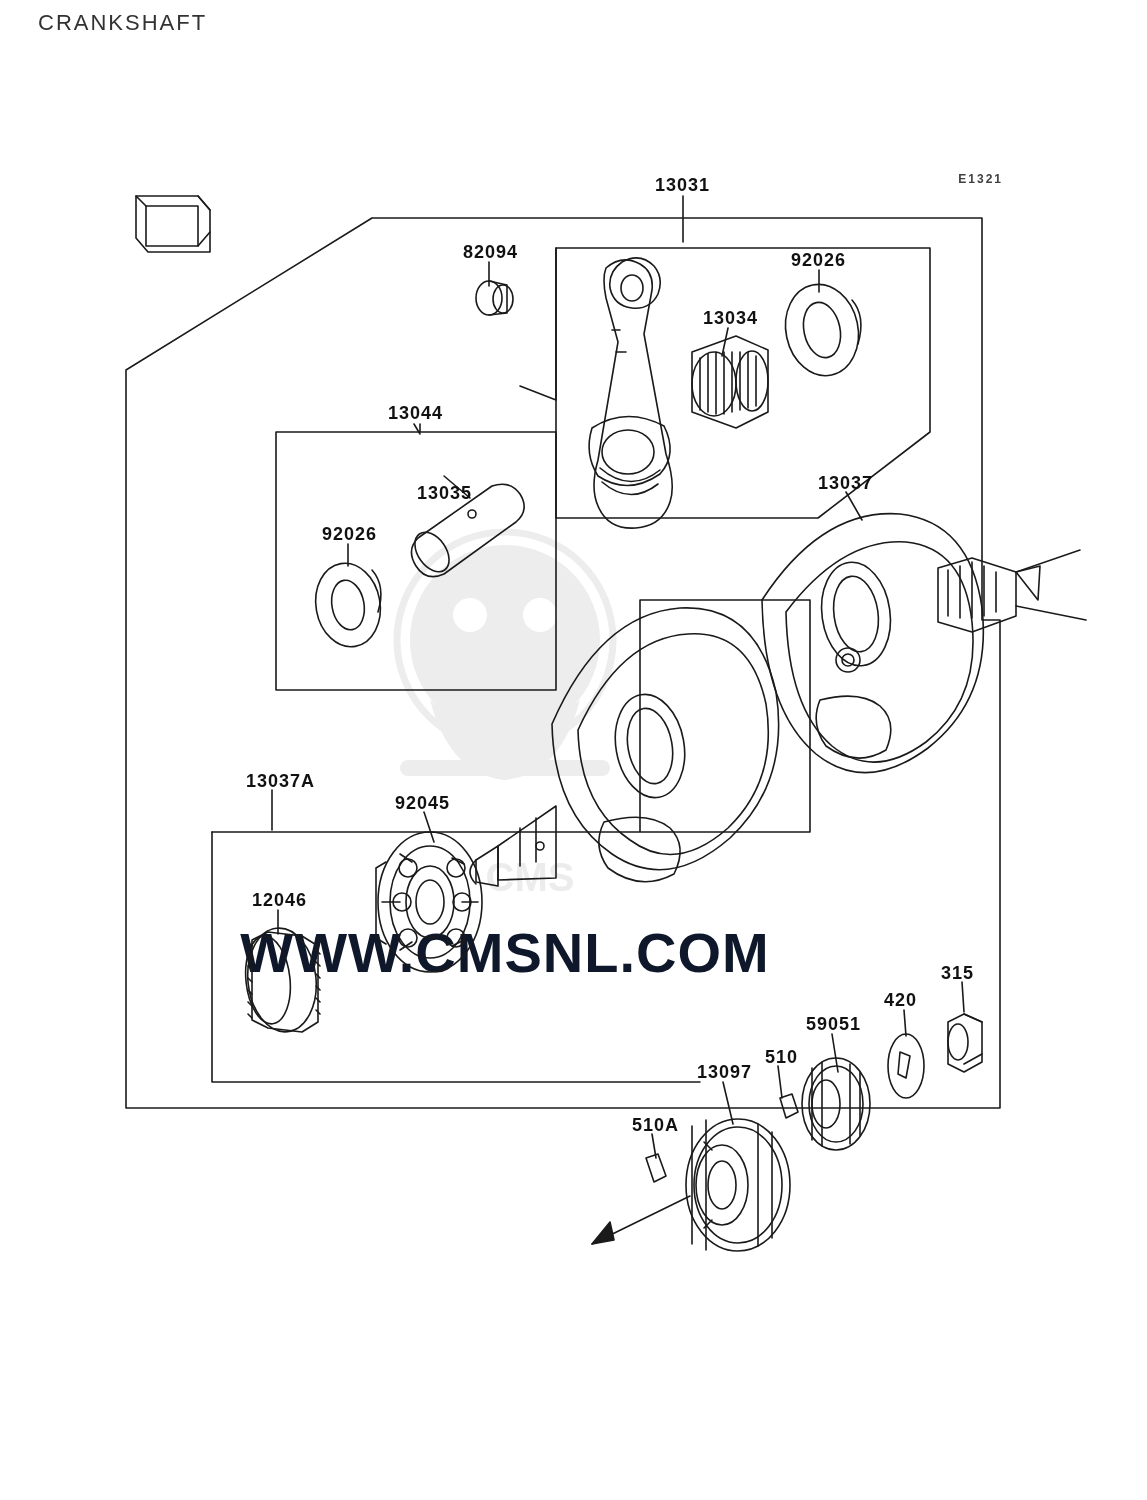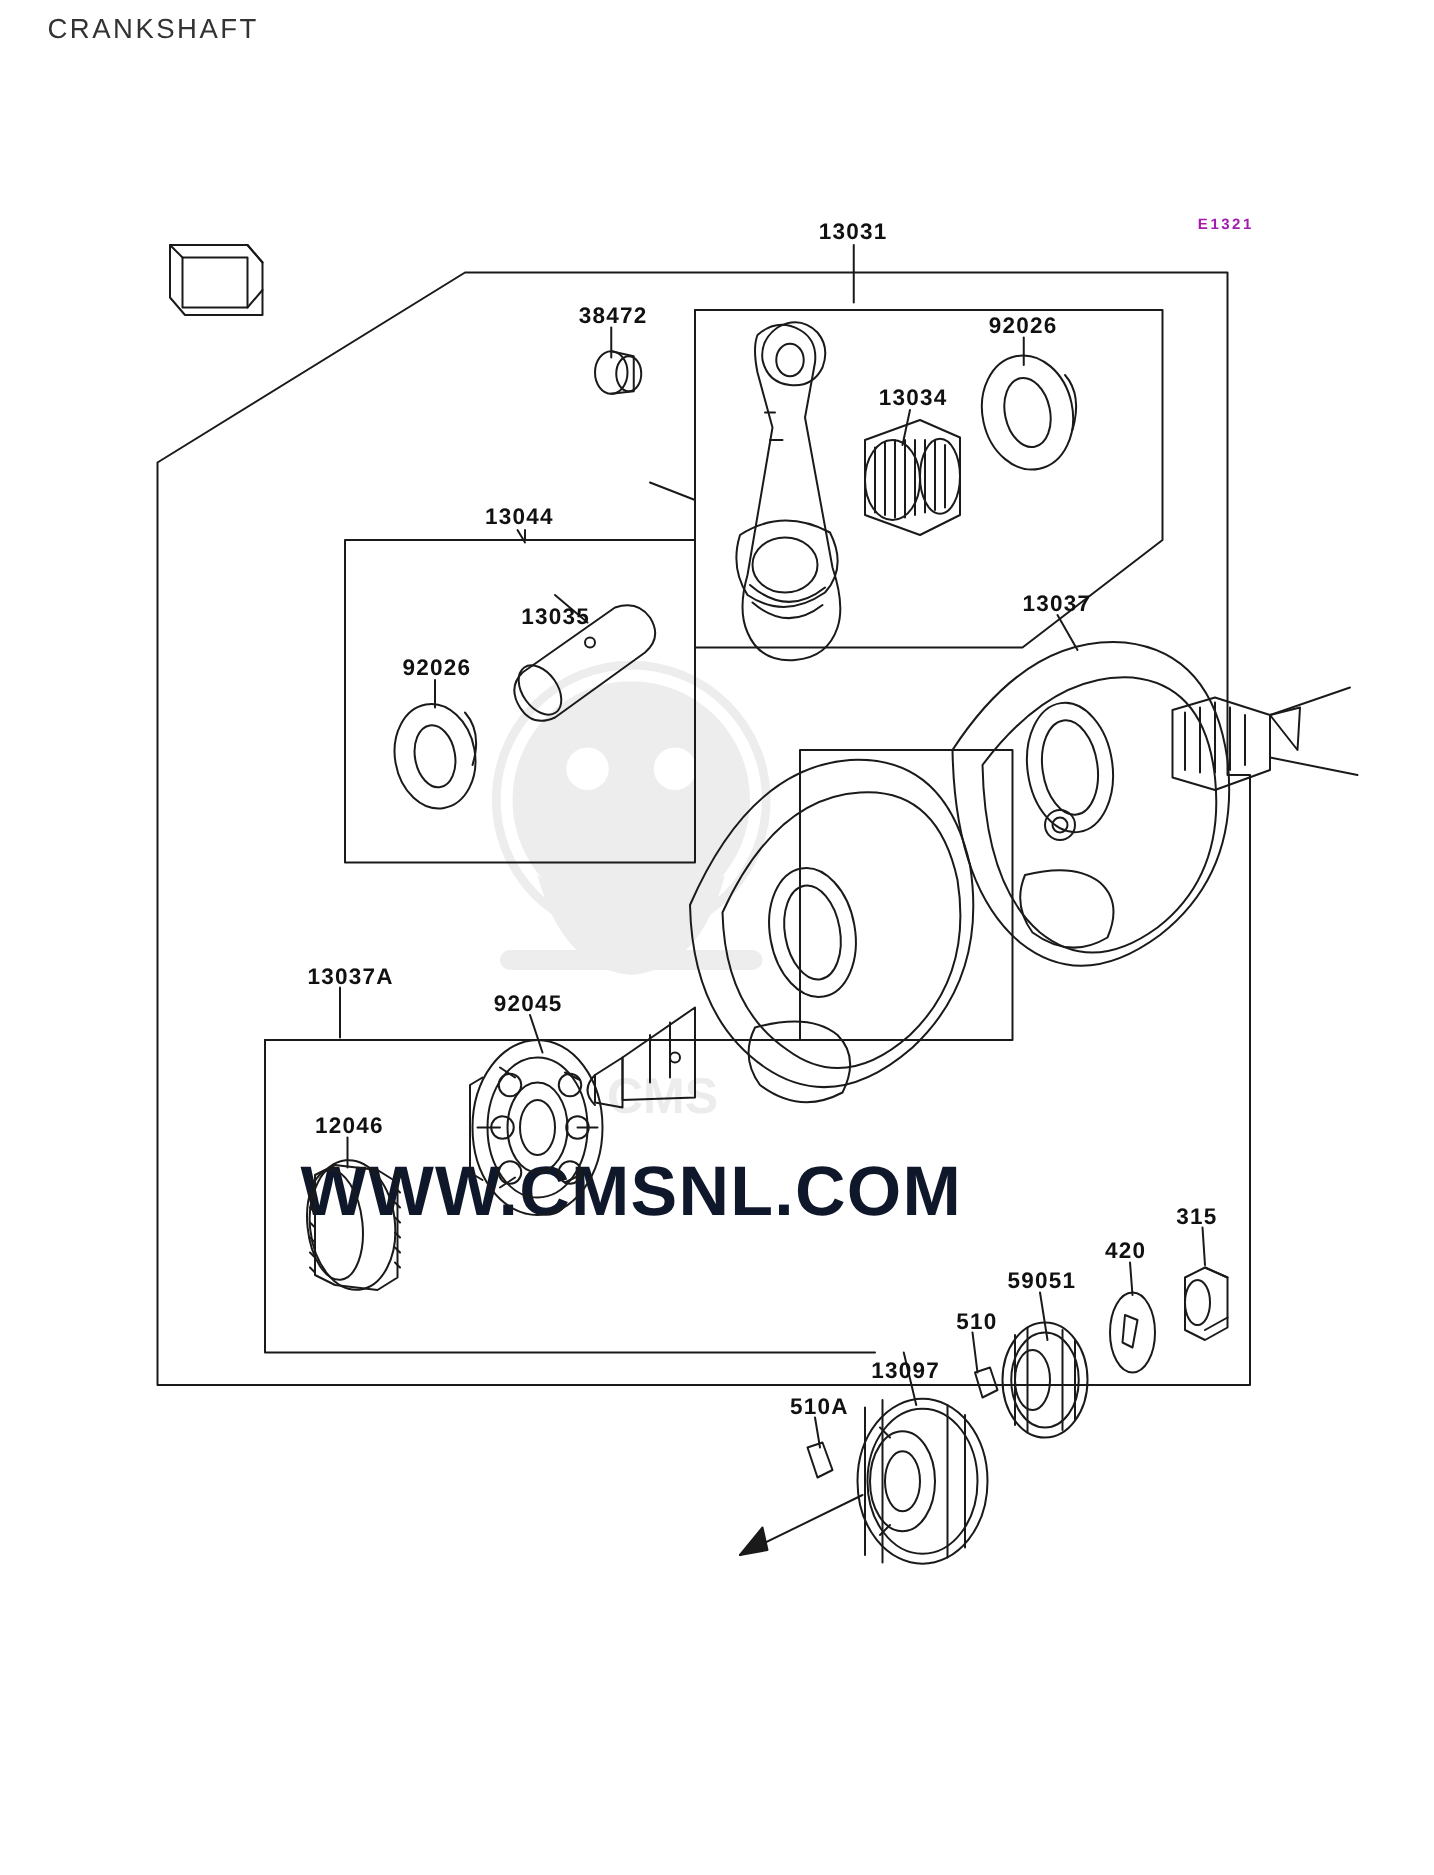--- a/index.html
+++ b/index.html
@@ -1,21 +1,21 @@
 <!DOCTYPE html>
 <html><head>
 <meta charset="utf-8">
 <style>
   html,body{margin:0;padding:0;background:#ffffff;}
   body{width:1147px;height:1500px;position:relative;font-family:"Liberation Sans",sans-serif;overflow:hidden;}
   .page{position:relative;width:1147px;height:1500px;}
 
   .title{position:absolute;left:38px;top:10px;font-size:22px;letter-spacing:2px;color:#333;font-family:"Liberation Sans",sans-serif;}
 
-  .diagcode{position:absolute;right:144px;top:172px;font-size:12px;letter-spacing:2px;font-weight:bold;color:#a21caf;}
+  .diagcode{position:absolute;right:144px;top:172px;font-size:12px;letter-spacing:2px;font-weight:bold;color:#404040;}
 
   .footer{position:absolute;left:0;right:0;bottom:18px;text-align:center;font-size:34px;font-family:"Liberation Serif",serif;font-weight:bold;color:#111;}
 
   .label{position:absolute;font-size:18px;font-weight:bold;color:#111;letter-spacing:1px;white-space:nowrap;font-family:"Liberation Sans",sans-serif;}
 
   svg.art{position:absolute;left:0;top:0;width:1147px;height:1500px;pointer-events:none;}
 
   .wm{position:absolute;left:0;top:0;width:1147px;height:1500px;pointer-events:none;}
   .wmtext{position:absolute;left:185px;top:920px;width:640px;text-align:center;font-size:56px;font-weight:bold;color:#0f172a;font-family:"Liberation Sans",sans-serif;letter-spacing:1px;}
   .wmtext2{position:absolute;left:420px;top:855px;width:220px;text-align:center;font-size:40px;font-weight:bold;color:#ececec;font-family:"Liberation Sans",sans-serif;}
@@ -211,32 +211,32 @@
       </g>
 
       <path d="M592 1244 L690 1196"></path>
       <path d="M592 1244 l22 -4 l-4 -18 z" fill="#1a1a1a"></path>
 
     </g>
   </svg>
 
   <div>
     <div class="label" style="left:655px;top:175px">13031</div>
-    <div class="label" style="left:463px;top:242px">38472</div>
+    <div class="label" style="left:463px;top:242px">82094</div>
     <div class="label" style="left:791px;top:250px">92026</div>
     <div class="label" style="left:703px;top:308px">13034</div>
     <div class="label" style="left:388px;top:403px">13044</div>
     <div class="label" style="left:417px;top:483px">13035</div>
     <div class="label" style="left:818px;top:473px">13037</div>
     <div class="label" style="left:322px;top:524px">92026</div>
     <div class="label" style="left:246px;top:771px">13037A</div>
     <div class="label" style="left:395px;top:793px">92045</div>
     <div class="label" style="left:252px;top:890px">12046</div>
     <div class="label" style="left:941px;top:963px">315</div>
     <div class="label" style="left:884px;top:990px">420</div>
     <div class="label" style="left:806px;top:1014px">59051</div>
     <div class="label" style="left:765px;top:1047px">510</div>
-    <div class="label" style="left:697px;top:1086px">13097</div>
+    <div class="label" style="left:697px;top:1062px">13097</div>
     <div class="label" style="left:632px;top:1115px">510A</div>
   </div>
 
 
 </div>
 
 </body></html>

